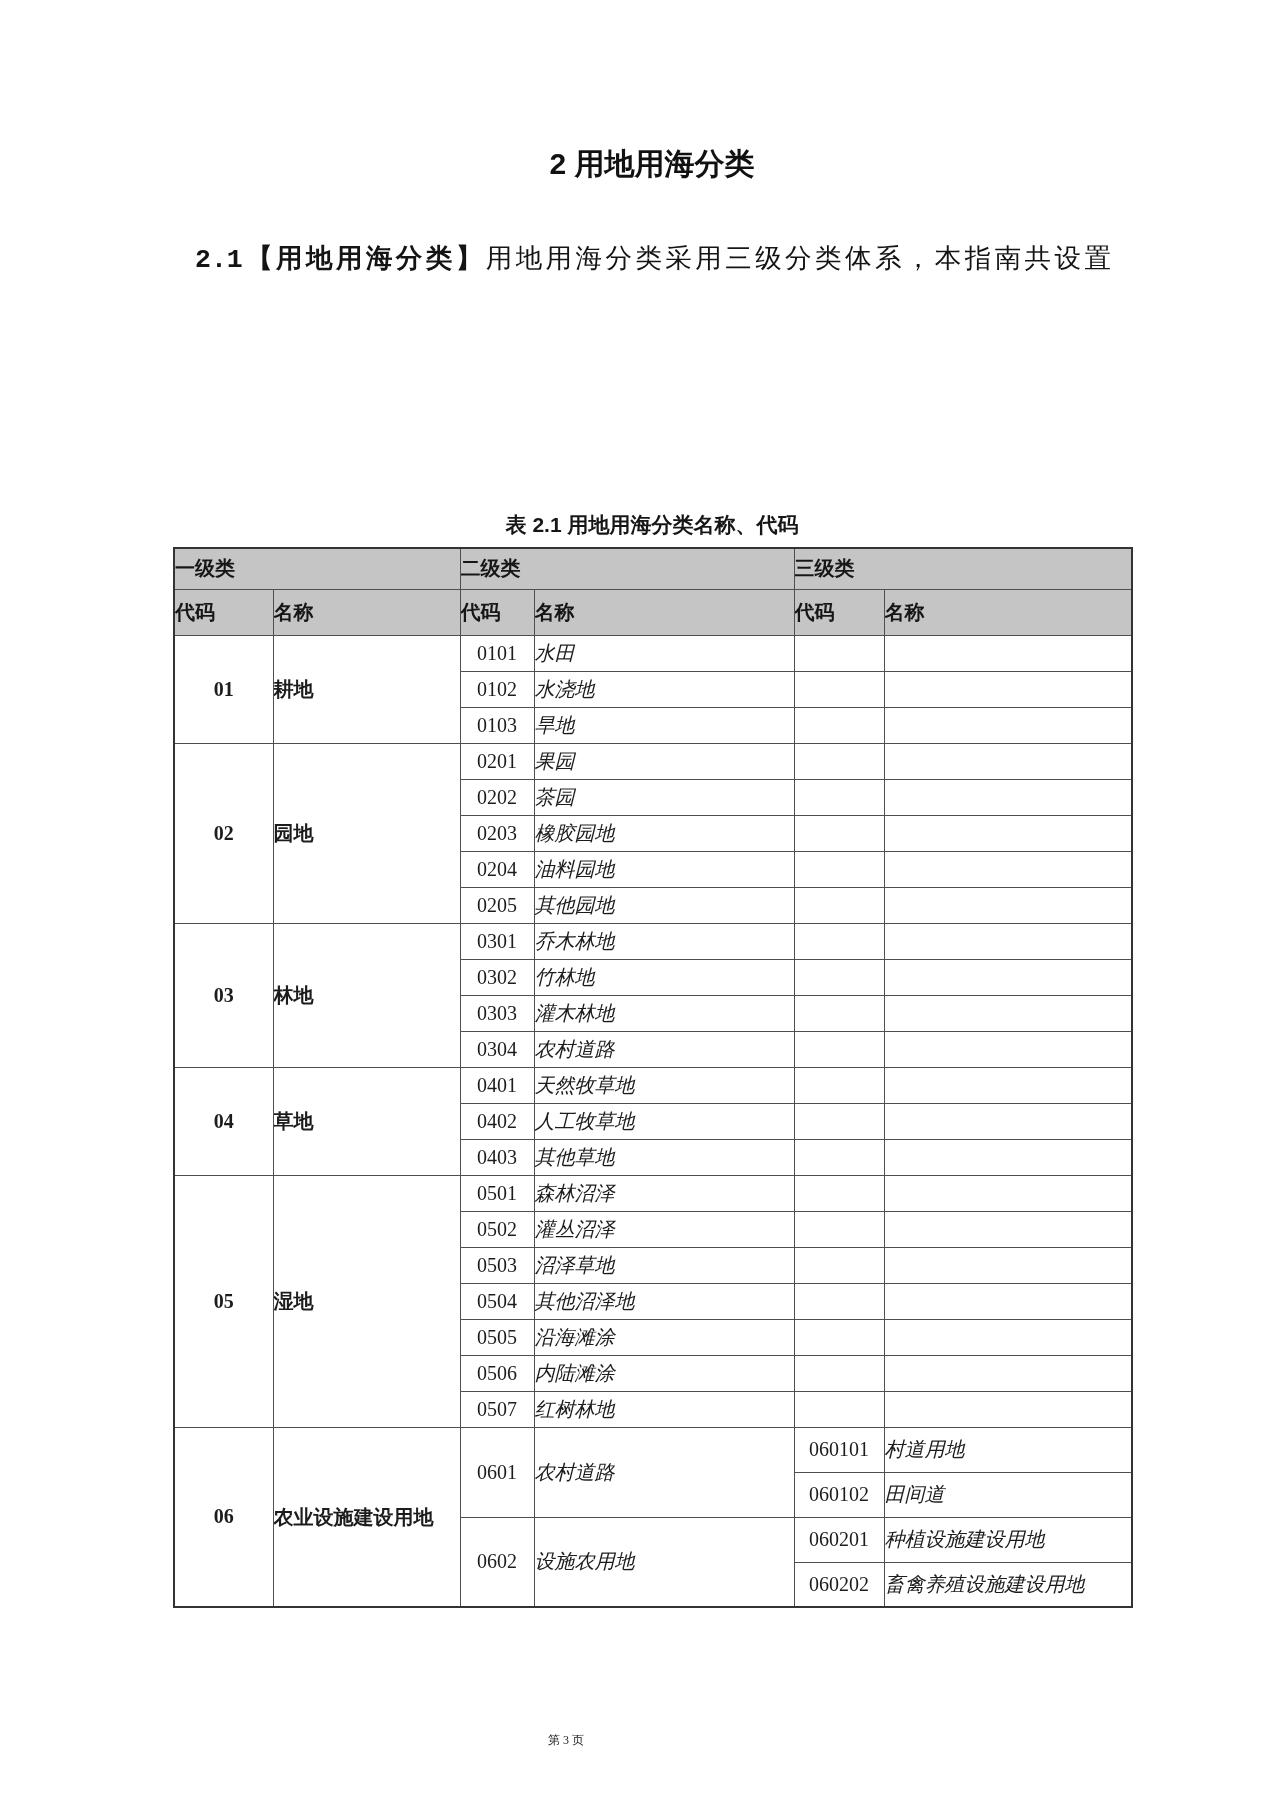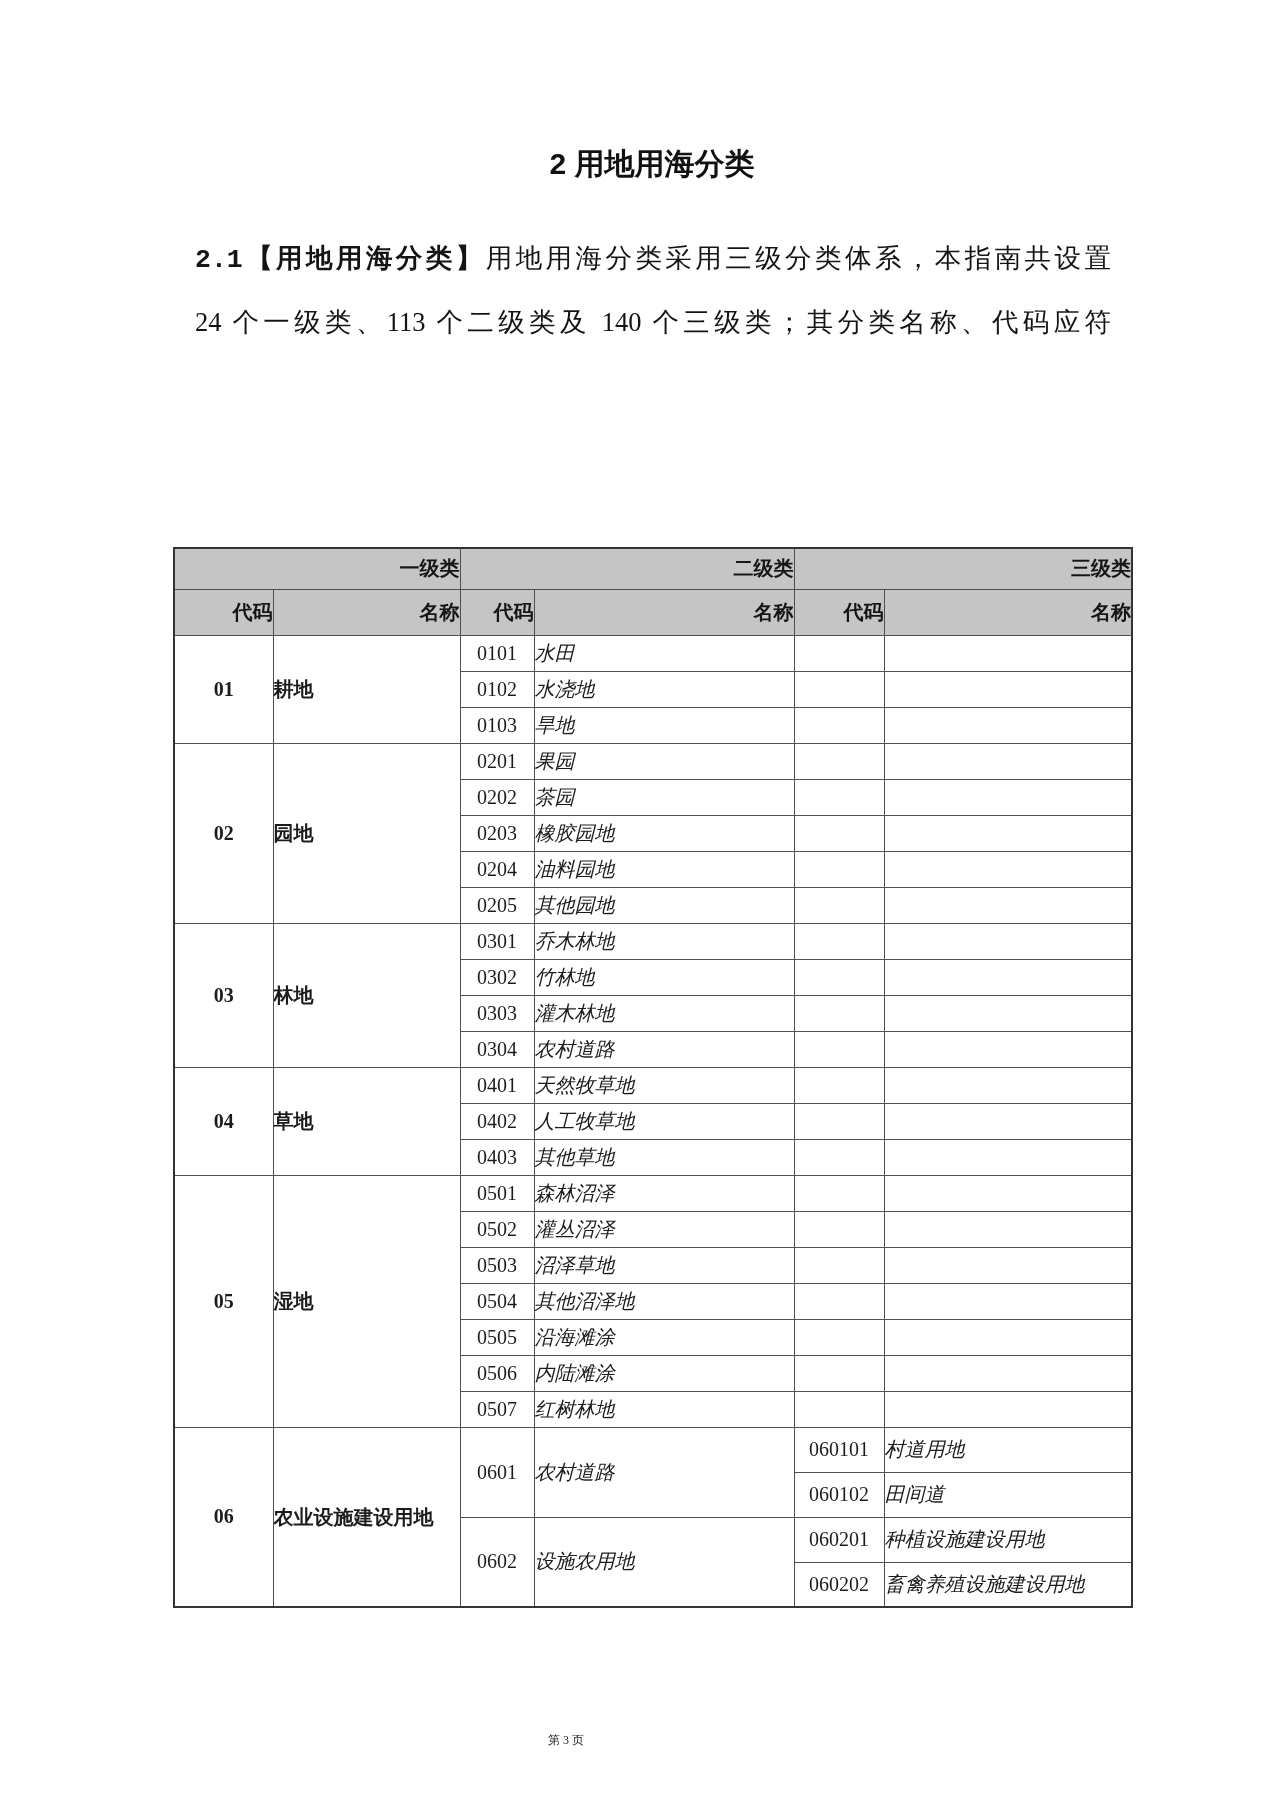--- a/index.html
+++ b/index.html
@@ -54,21 +54,21 @@
   }
   table.cls { border:2px solid #333; }
   tr.ghead { height:41px; }
   tr.shead { height:46px;border-radius:8px; }
   tr.drow  { height:36px; }
   tr.drow.tall { height:45px; }
   th.hcell {
     background:#c5c5c5;
     font-family:"Liberation Sans","DejaVu Sans",sans-serif;
     font-weight:bold; font-size:20px; color:#161616;
-    text-align:right;
+    text-align:left;
   }
   td.l1code { text-align:center; font-weight:bold; font-size:21px; }
   td.l1name {
     text-align:left; padding-left:14px; padding-right:8px;
     font-family:"Liberation Sans","DejaVu Sans",sans-serif;
     font-weight:bold; font-size:21px; line-height:30px;margin-left:22px;
   }
   td.l2code, td.l3code { text-align:center; font-size:21px; }
   td.l2name, td.l3name { text-align:left; padding-left:14px; font-size:20px;font-style:italic; }
   td.l3name { padding-left:10px; }
@@ -80,23 +80,23 @@
 </style>
 </head>
 <body>
 
 <div class="page">
 
   <div class="doc-title">2 用地用海分类</div>
 
   <div class="para">
     <div class="para-line justified"><span class="para-lead">2.1【用地用海分类】</span><span>用地用海分类采用三级分类体系，本指南共设置</span></div>
-    <div class="para-line justified">24 个一级类、113 个二级类及 140 个三级类；其分类名称、代码应符</div>
   </div>
 
+  <div class="table-caption">表 2.1 用地用海分类名称、代码</div>
 
   <table class="cls">
     <colgroup>
       <col style="width:99px">
         <col style="width:187px">
       <col style="width:74px">
         <col style="width:260px">
       <col style="width:90px">
         <col style="width:248px">
     </colgroup>

